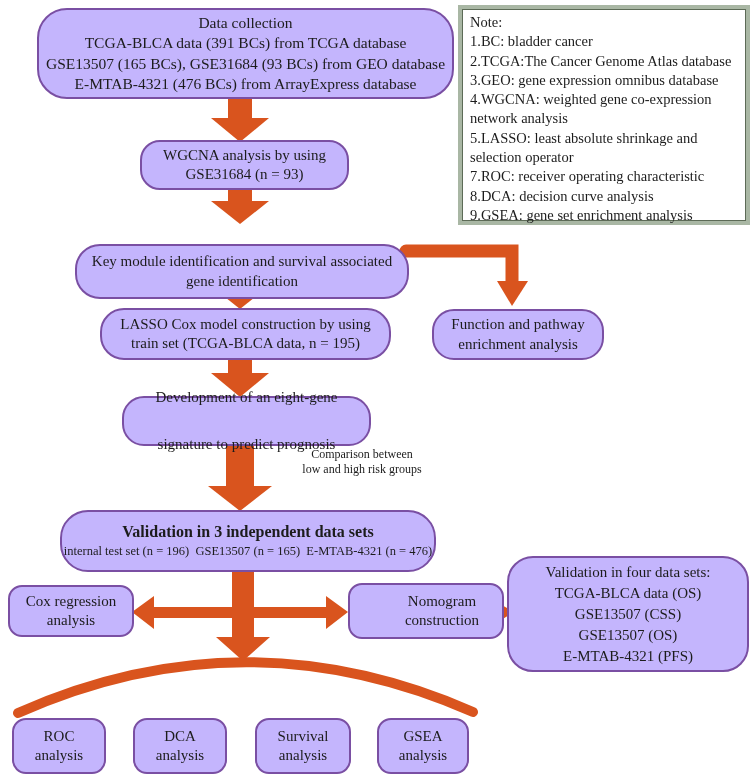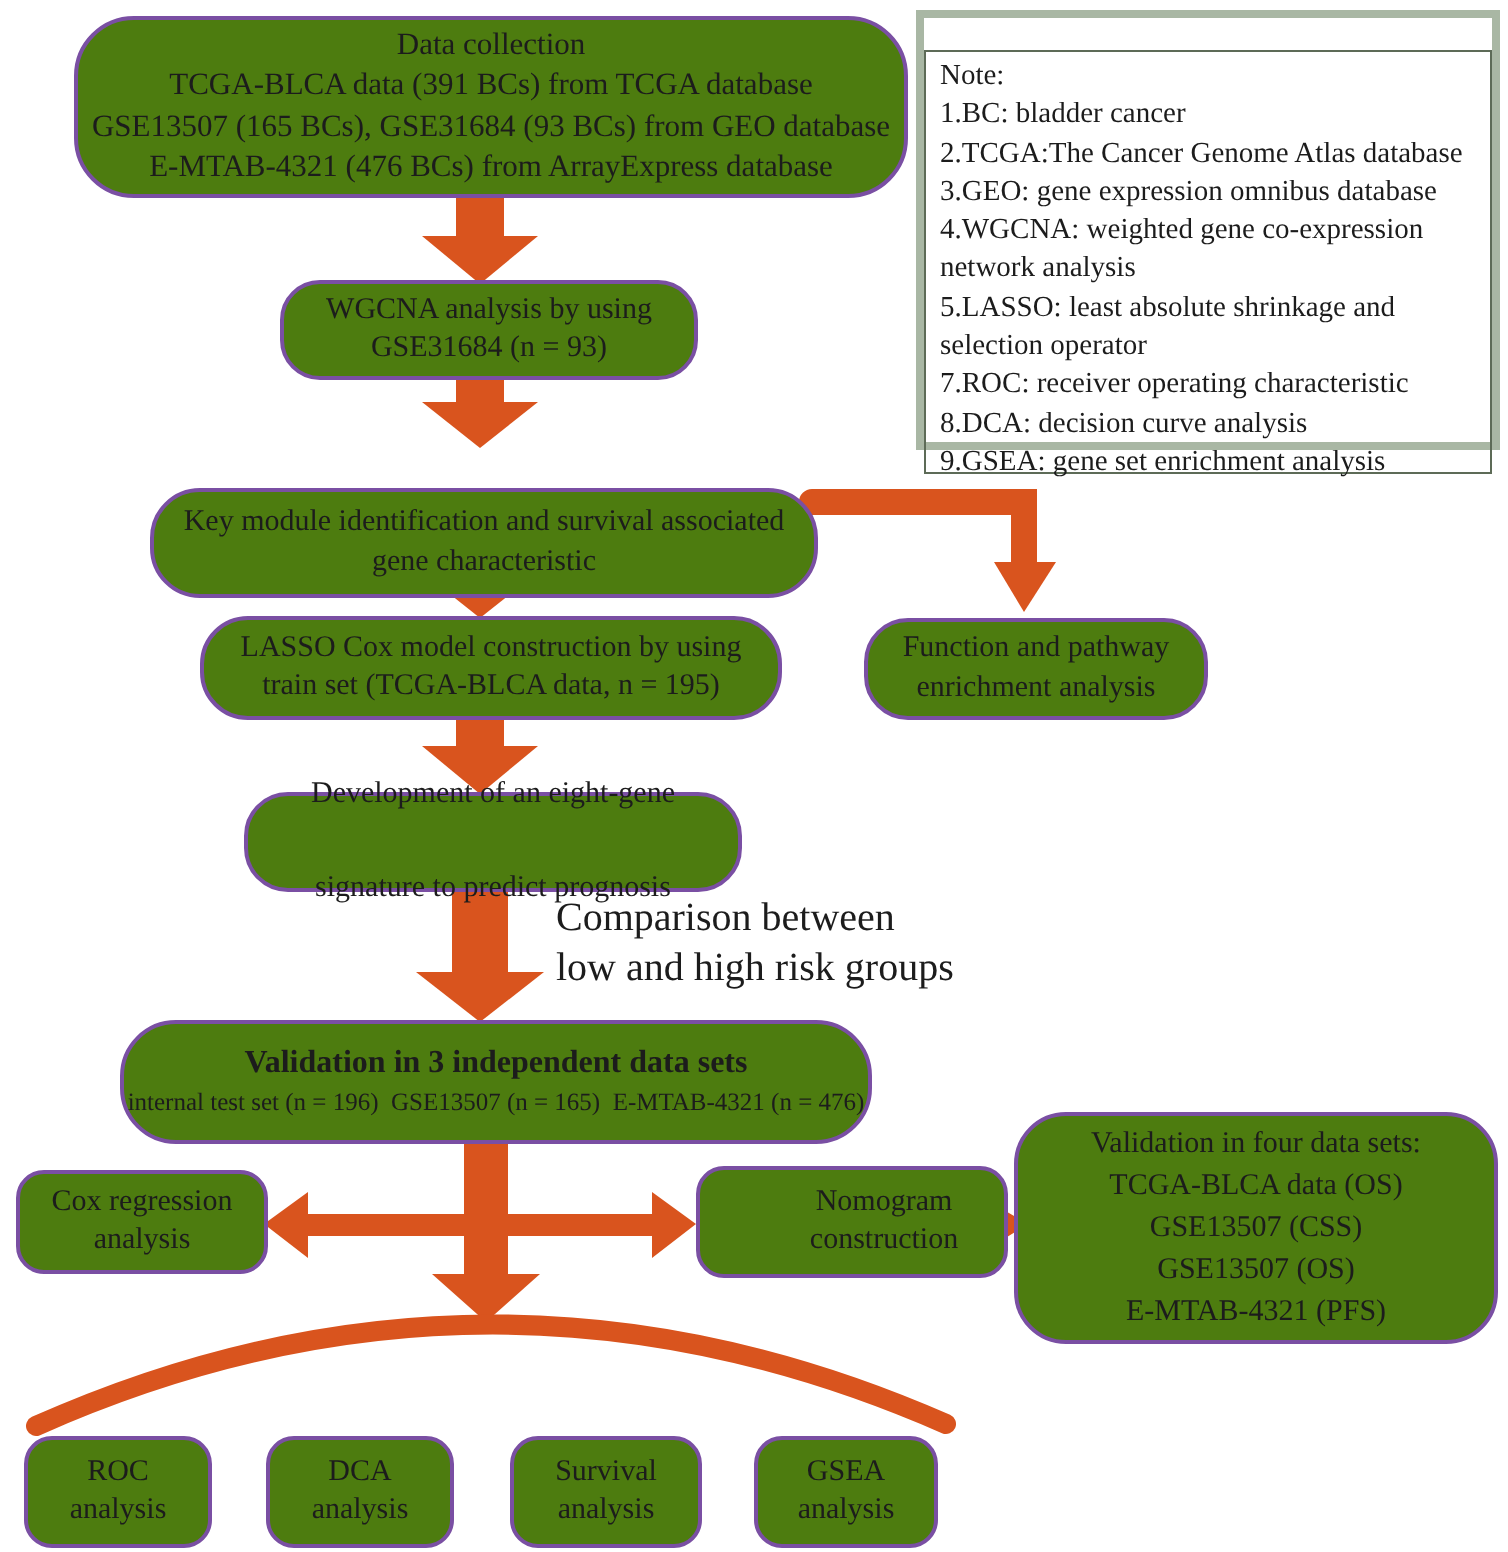--- a/index.html
+++ b/index.html
@@ -2,21 +2,21 @@
 <html><head>
 <meta charset="utf-8">
 <style>
   html,body{margin:0;padding:0;background:#ffffff;}
   #canvas{
     position:relative;width:754px;height:776px;background:#ffffff;overflow:hidden;
     font-family:"Liberation Serif","DejaVu Serif",serif;color:#1c1c1c;
   }
   #arrow-layer{position:absolute;left:0;top:0;width:754px;height:776px;z-index:0;}
   .box{
-    position:absolute;z-index:1;background:#4d7c0f;
+    position:absolute;z-index:1;background:#c4b5fd;
     border:2px solid #7a4fa3;
     display:flex;flex-direction:column;justify-content:center;align-items:center;
     text-align:center;line-height:1.3;font-size:15px;
   }
   .box span{white-space:nowrap;display:block;}
   #data-collection{left:37px;top:8px;width:413px;height:87px;border-radius:30px;font-size:15.5px;}
   #wgcna{left:140px;top:140px;width:205px;height:46px;border-radius:20px;}
   #key-module{left:75px;top:221px;width:330px;height:51px;border-radius:25px;margin-top:23px;}
   #lasso{left:100px;top:308px;width:287px;height:48px;border-radius:24px;}
   #function-pathway{left:432px;top:309px;width:168px;height:47px;border-radius:22px;}
@@ -30,25 +30,25 @@
   #roc{left:12px;top:718px;width:90px;height:52px;border-radius:14px;}
   #dca{left:133px;top:718px;width:90px;height:52px;border-radius:14px;}
   #survival{left:255px;top:718px;width:92px;height:52px;border-radius:14px;}
   #gsea{left:377px;top:718px;width:88px;height:52px;border-radius:14px;}
   #note-box{
     position:absolute;z-index:1;left:458px;top:5px;width:292px;height:220px;
     border:4px solid #a9b7a4;background:#ffffff;box-sizing:border-box;
   }
   #note-inner{
     width:100%;height:100%;box-sizing:border-box;border:1.5px solid #5d6b57;
-    padding:3px 5px 3px 7px;font-size:14.5px;line-height:1.33;text-align:left;margin-top:16px;
+    padding:3px 5px 3px 7px;font-size:14.5px;line-height:1.33;text-align:left;
   }
   #comparison-text{
     position:absolute;z-index:1;left:278px;top:447px;width:168px;
-    text-align:center;font-size:20px;line-height:1.25;
+    text-align:center;font-size:12px;line-height:1.25;
   }
   #comparison-text div{white-space:nowrap;}
 </style>
 </head>
 <body>
 
 <div id="canvas">
 
   <svg id="arrow-layer" viewBox="0 0 754 776" xmlns="http://www.w3.org/2000/svg">
 
@@ -119,21 +119,21 @@
     <span>E-MTAB-4321 (476 BCs) from ArrayExpress database</span>
   </div>
 
   <div class="box" id="wgcna">
     <span>WGCNA analysis by using</span>
     <span>GSE31684 (n = 93)</span>
   </div>
 
   <div class="box" id="key-module">
     <span>Key module identification and survival associated</span>
-    <span>gene characteristic</span>
+    <span>gene identification</span>
   </div>
 
   <div class="box" id="lasso">
     <span>LASSO Cox model construction by using</span>
     <span>train set (TCGA-BLCA data, n = 195)</span>
   </div>
 
   <div class="box" id="function-pathway">
     <span>Function and pathway</span>
     <span>enrichment analysis</span>

